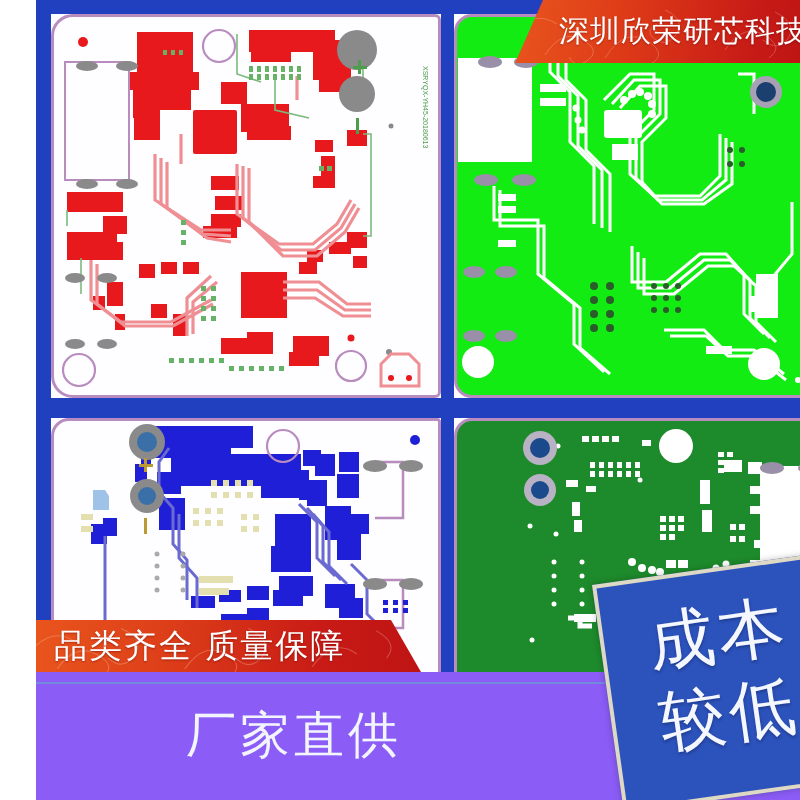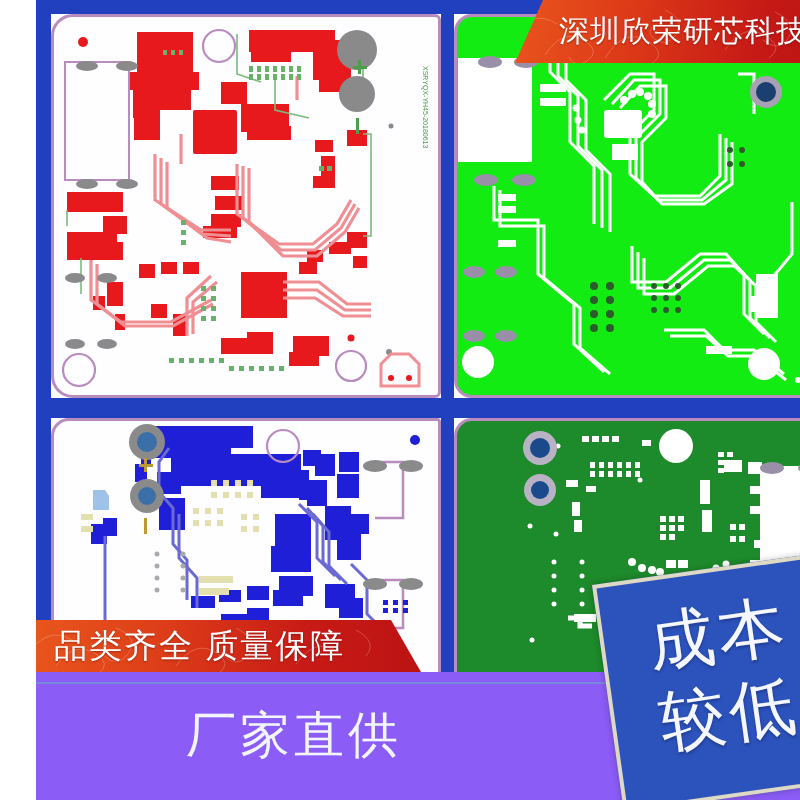--- a/index.html
+++ b/index.html
@@ -42,20 +42,21 @@
     display:flex;align-items:center;justify-content:flex-start;
     color:#fff;font-size:30px;letter-spacing:1px;white-space:nowrap;
     text-shadow:0 1px 2px rgba(90,0,0,.45);
   }
 
   .ribbon-bl{
     position:absolute;left:0;top:620px;width:385px;height:52px;
     background:linear-gradient(95deg,#e9551d 0%,#de4019 30%,#c81a16 70%,#bb1313 100%);
     clip-path:polygon(0 0,355px 0,385px 52px,0 52px);
     overflow:hidden;
+    padding-left:24px;
   }
   .ribbon-bl .txt{
     position:absolute;left:18px;top:0;height:52px;display:flex;align-items:center;
     color:#fff;font-size:33px;letter-spacing:2px;white-space:nowrap;
     text-shadow:0 1px 2px rgba(90,0,0,.45);
   }
 
   .band-blue{
     position:absolute;left:0;top:672px;width:800px;height:128px;
     background:#8b5cf6;

